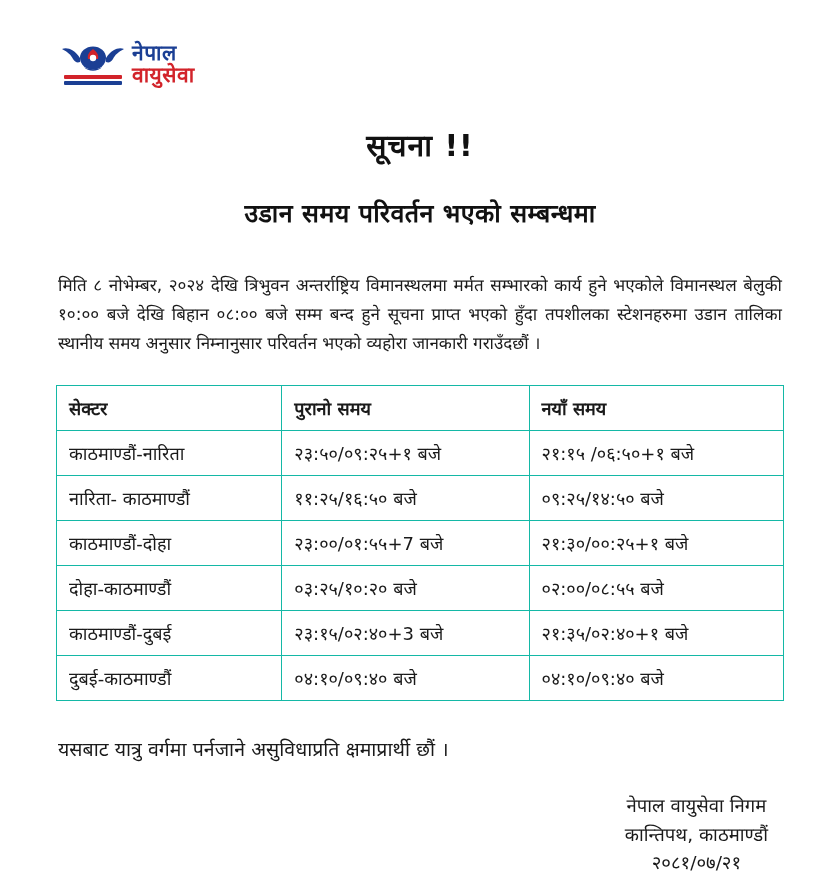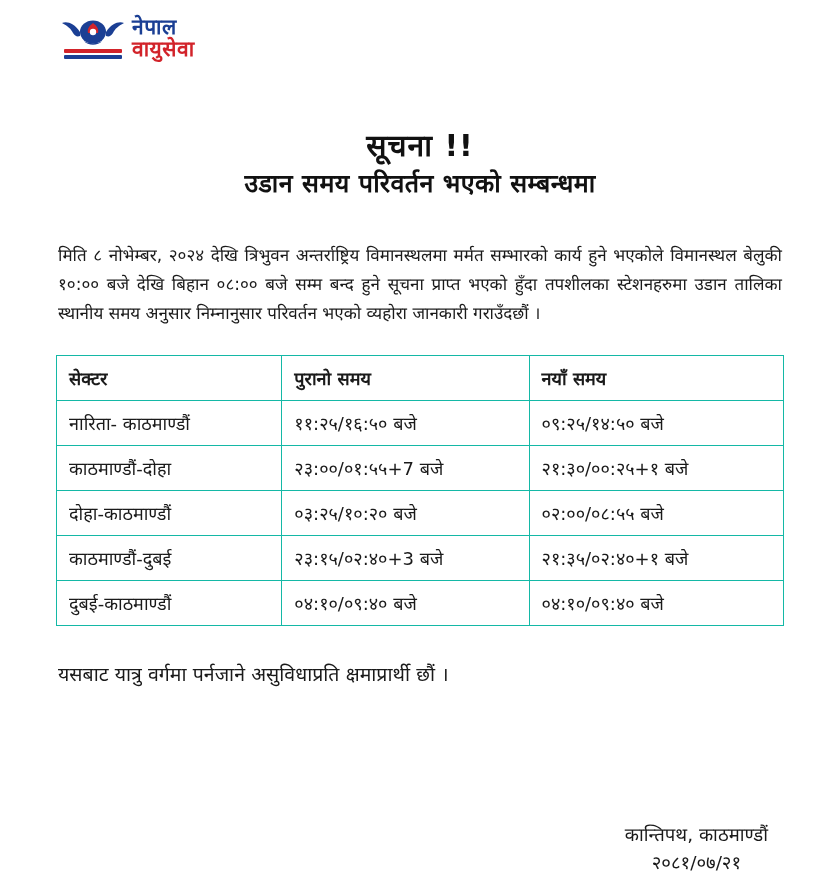--- a/index.html
+++ b/index.html
@@ -20,21 +20,21 @@
     position: relative;
     box-sizing: border-box;
     padding: 0 56px;
   }
 
   
   .header {
     padding-top: 16px;
     padding-left: 6px;
     display: flex;
-    align-items: flex-start;
+    align-items: flex-end;
     height: 72px;
     font-family: Liberation Serif, serif;
   }
   .logo-wrap {
     display: flex;
     align-items: center;
     gap: 8px;
   }
   .logo-mark {
     position: relative;
@@ -87,20 +87,21 @@
     font-weight: 700;
     color: #111;
     margin-top: 36px;
     letter-spacing: 1px;
   }
   .subtitle {
     text-align: center;
     font-size: 25px;
     font-weight: 700;
     color: #111;
+    margin-top: 30px;
     letter-spacing: 0.4px;
   }
 
   
   .body-para {
     margin-top: 42px;
     font-size: 17px;
     line-height: 1.72;
     text-align: justify;
     color: #1a1a1a;
@@ -186,20 +187,25 @@
   <table class="notice-table">
     <thead>
       <tr>
         <th class="col-sector">सेक्टर</th>
         <th class="col-old">पुरानो समय</th>
         <th class="col-new">नयाँ समय</th>
       </tr>
     </thead>
     <tbody>
       <tr>
+        <td class="col-sector">काठमाण्डौं-नारिता</td>
+        <td class="col-old">२३:५०/०९:२५+१ बजे</td>
+        <td class="col-new">२१:१५ /०६:५०+१ बजे</td>
+      </tr>
+      <tr>
         <td class="col-sector">नारिता- काठमाण्डौं</td>
         <td class="col-old">११:२५/१६:५० बजे</td>
         <td class="col-new">०९:२५/१४:५० बजे</td>
       </tr>
       <tr>
         <td class="col-sector">काठमाण्डौं-दोहा</td>
         <td class="col-old">२३:००/०१:५५+7 बजे</td>
         <td class="col-new">२१:३०/००:२५+१ बजे</td>
       </tr>
       <tr>
@@ -216,17 +222,18 @@
         <td class="col-sector">दुबई-काठमाण्डौं</td>
         <td class="col-old">०४:१०/०९:४० बजे</td>
         <td class="col-new">०४:१०/०९:४० बजे</td>
       </tr>
     </tbody>
   </table>
 
   <div class="apology">यसबाट यात्रु वर्गमा पर्नजाने असुविधाप्रति क्षमाप्रार्थी छौं ।</div>
 
   <div class="signature">
+    <div>नेपाल वायुसेवा निगम</div>
     <div>कान्तिपथ, काठमाण्डौं</div>
     <div>२०८१/०७/२१</div>
   </div>
 
 </div>
 
 </body></html>

